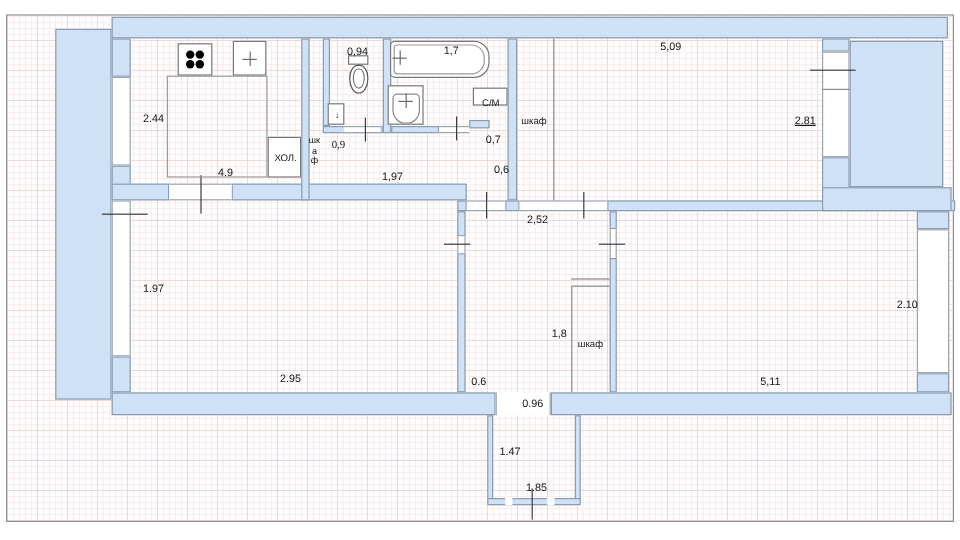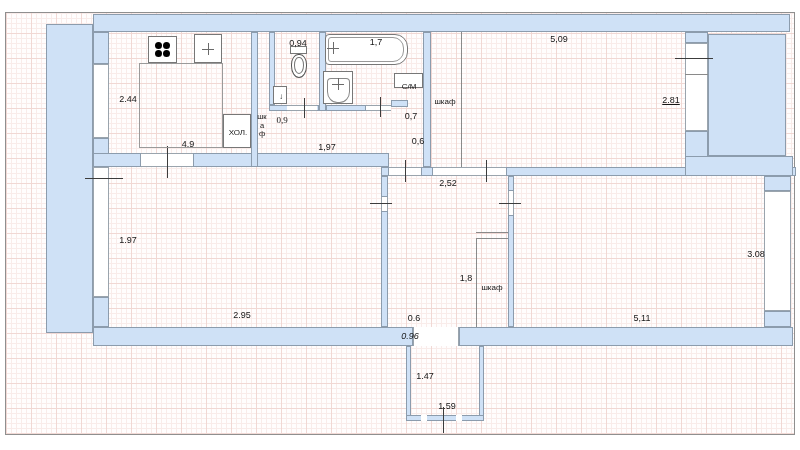--- a/index.html
+++ b/index.html
@@ -168,21 +168,21 @@
     <span class="lbl" style="left:405px;top:103px;">0,7</span>
     <span class="lbl" style="left:412px;top:128px;">0,6</span>
     <span class="lbl small" style="left:439px;top:88px;">шкаф</span>
     <span class="lbl" style="left:553px;top:26px;">5,09</span>
     <span class="lbl" style="left:665px;top:87px;text-decoration:underline;">2.81</span>
     <span class="lbl" style="left:122px;top:227px;">1.97</span>
     <span class="lbl" style="left:236px;top:302px;">2.95</span>
     <span class="lbl" style="left:442px;top:170px;">2,52</span>
     <span class="lbl" style="left:460px;top:265px;">1,8</span>
     <span class="lbl small" style="left:486px;top:274px;">шкаф</span>
-    <span class="lbl" style="left:408px;top:305px;">0.6</span>
+    <span class="lbl" style="left:393px;top:305px;">0.6</span>
     <span class="lbl" style="left:636px;top:305px;">5,11</span>
-    <span class="lbl" style="left:750px;top:241px;">3.08</span>
-    <span class="lbl" style="left:404px;top:323px;font-style:italic;">0.96</span>
+    <span class="lbl" style="left:750px;top:241px;">2.10</span>
+    <span class="lbl" style="left:438px;top:323px;">0.96</span>
     <span class="lbl" style="left:419px;top:363px;">1.47</span>
-    <span class="lbl" style="left:441px;top:393px;">1.59</span>
+    <span class="lbl" style="left:441px;top:393px;">1.85</span>
 
   </div>
 </div>
 
 </body></html>

